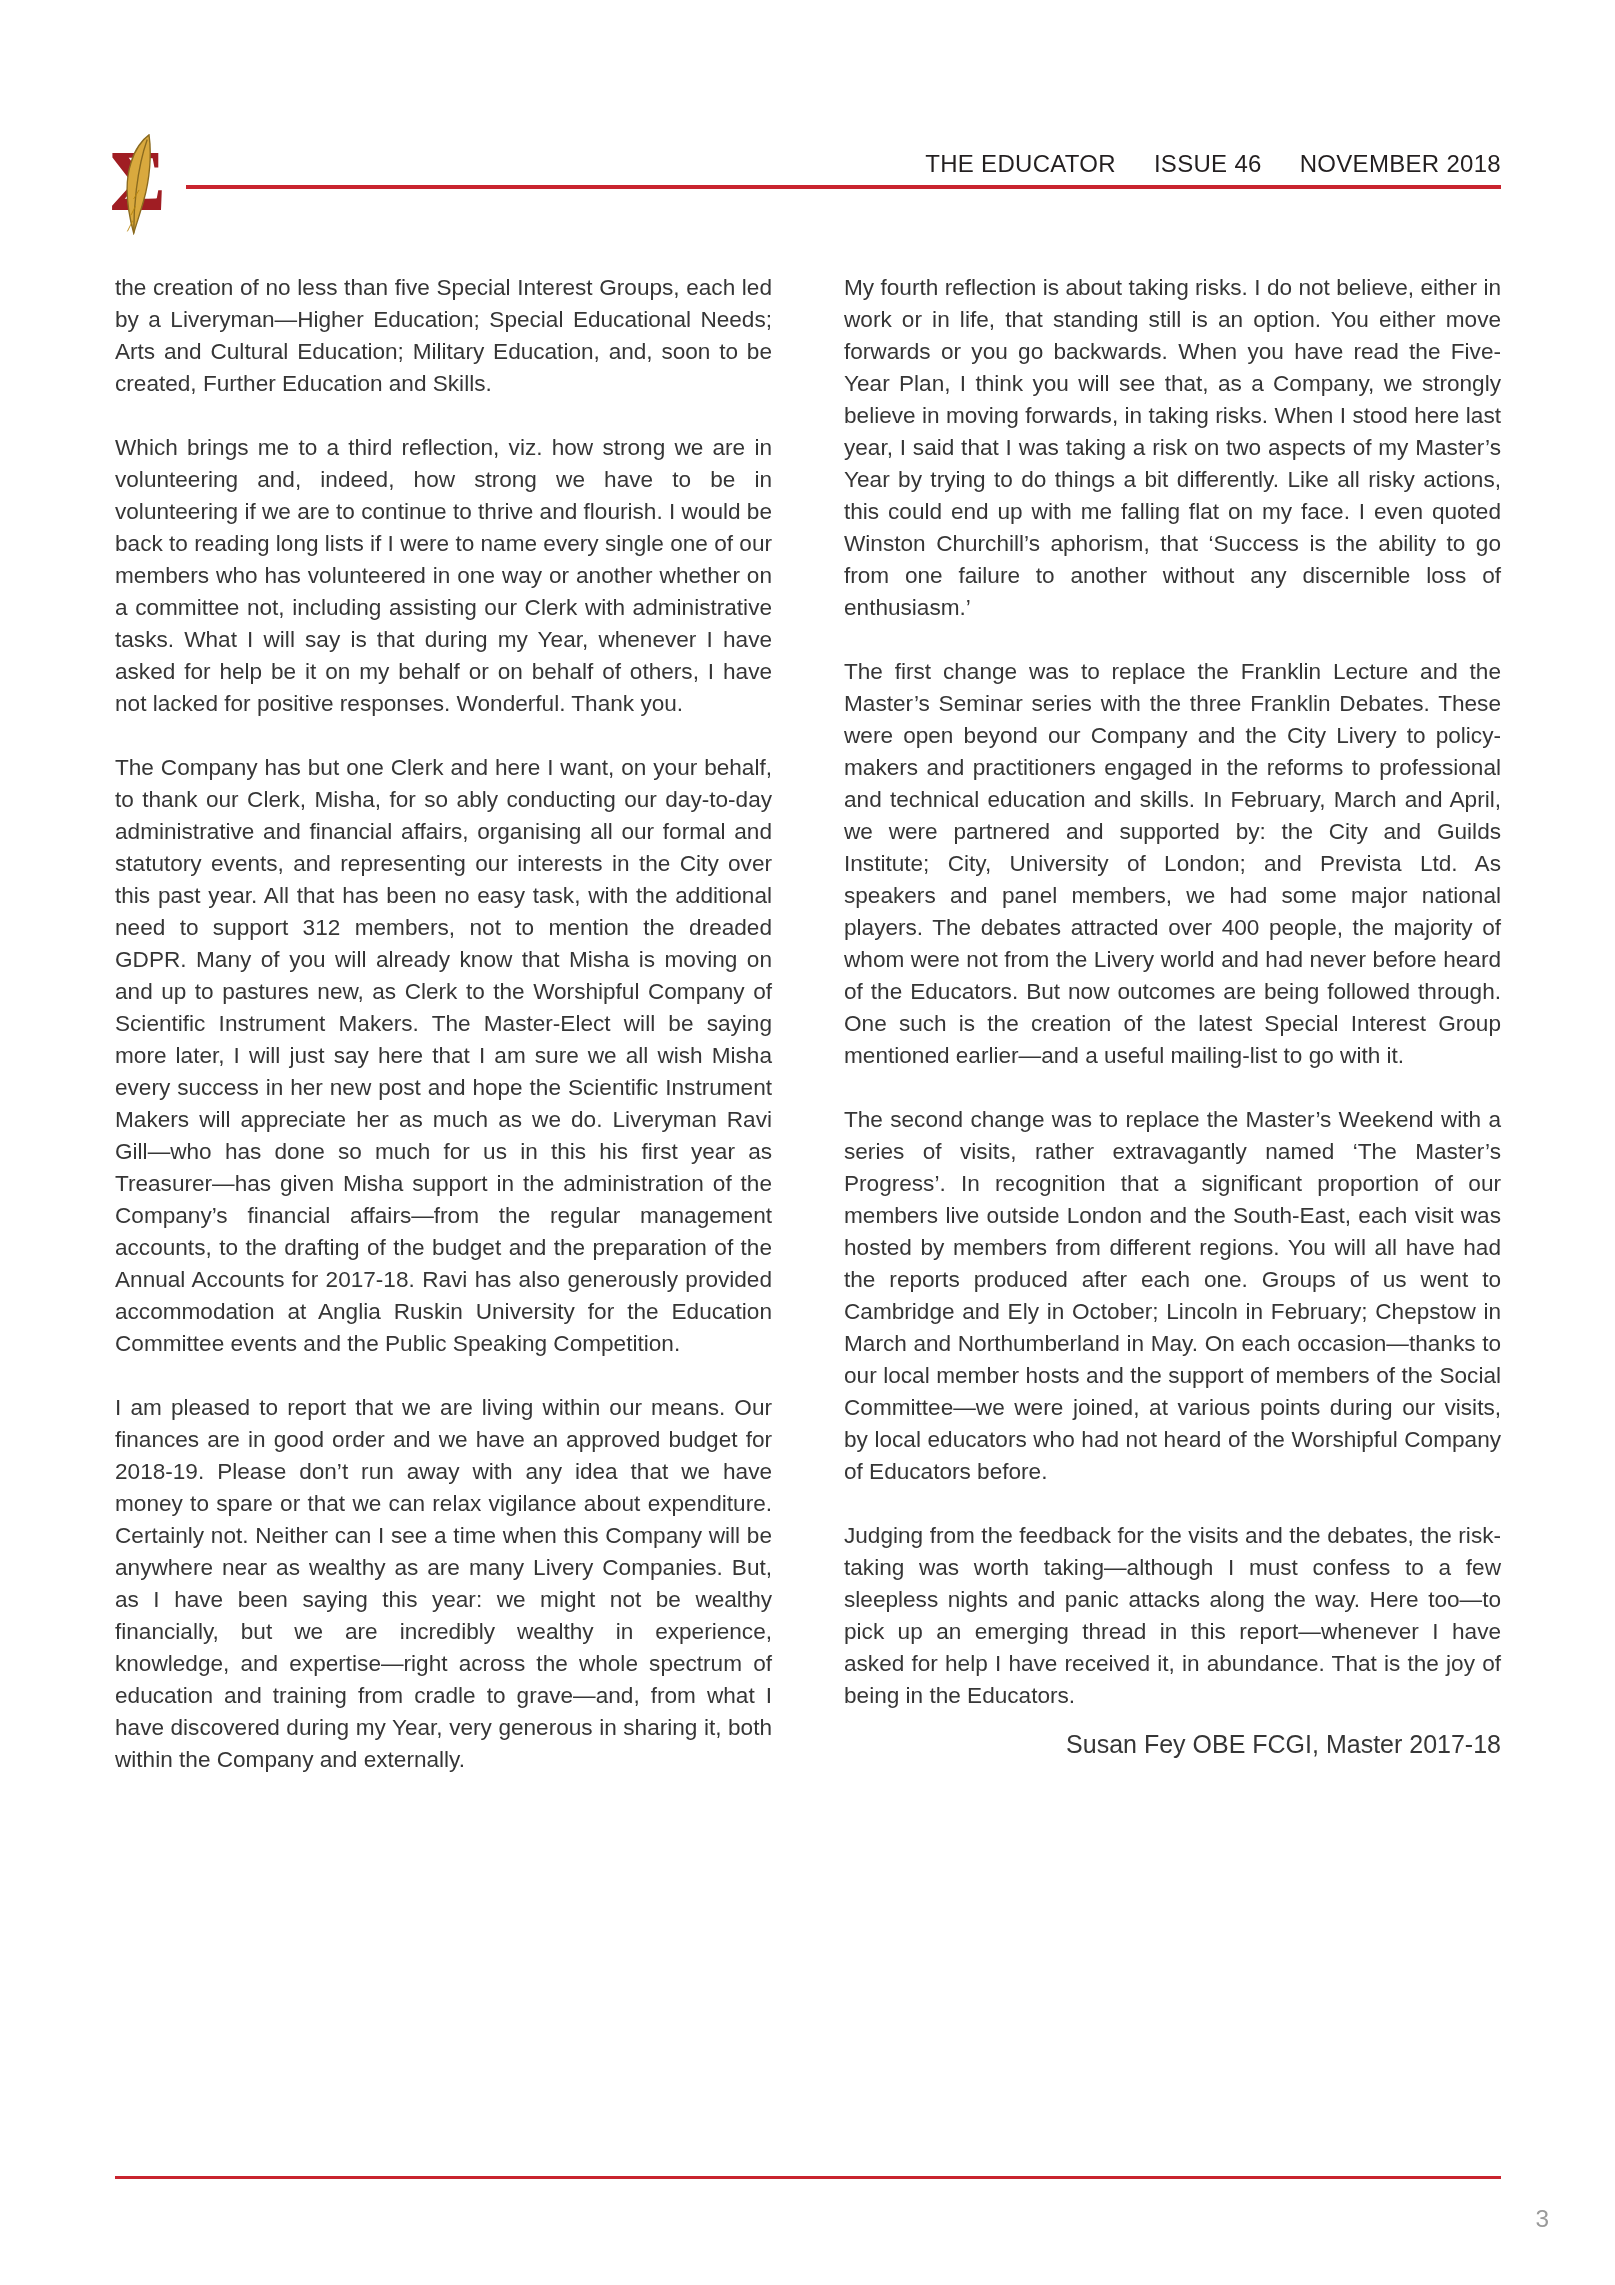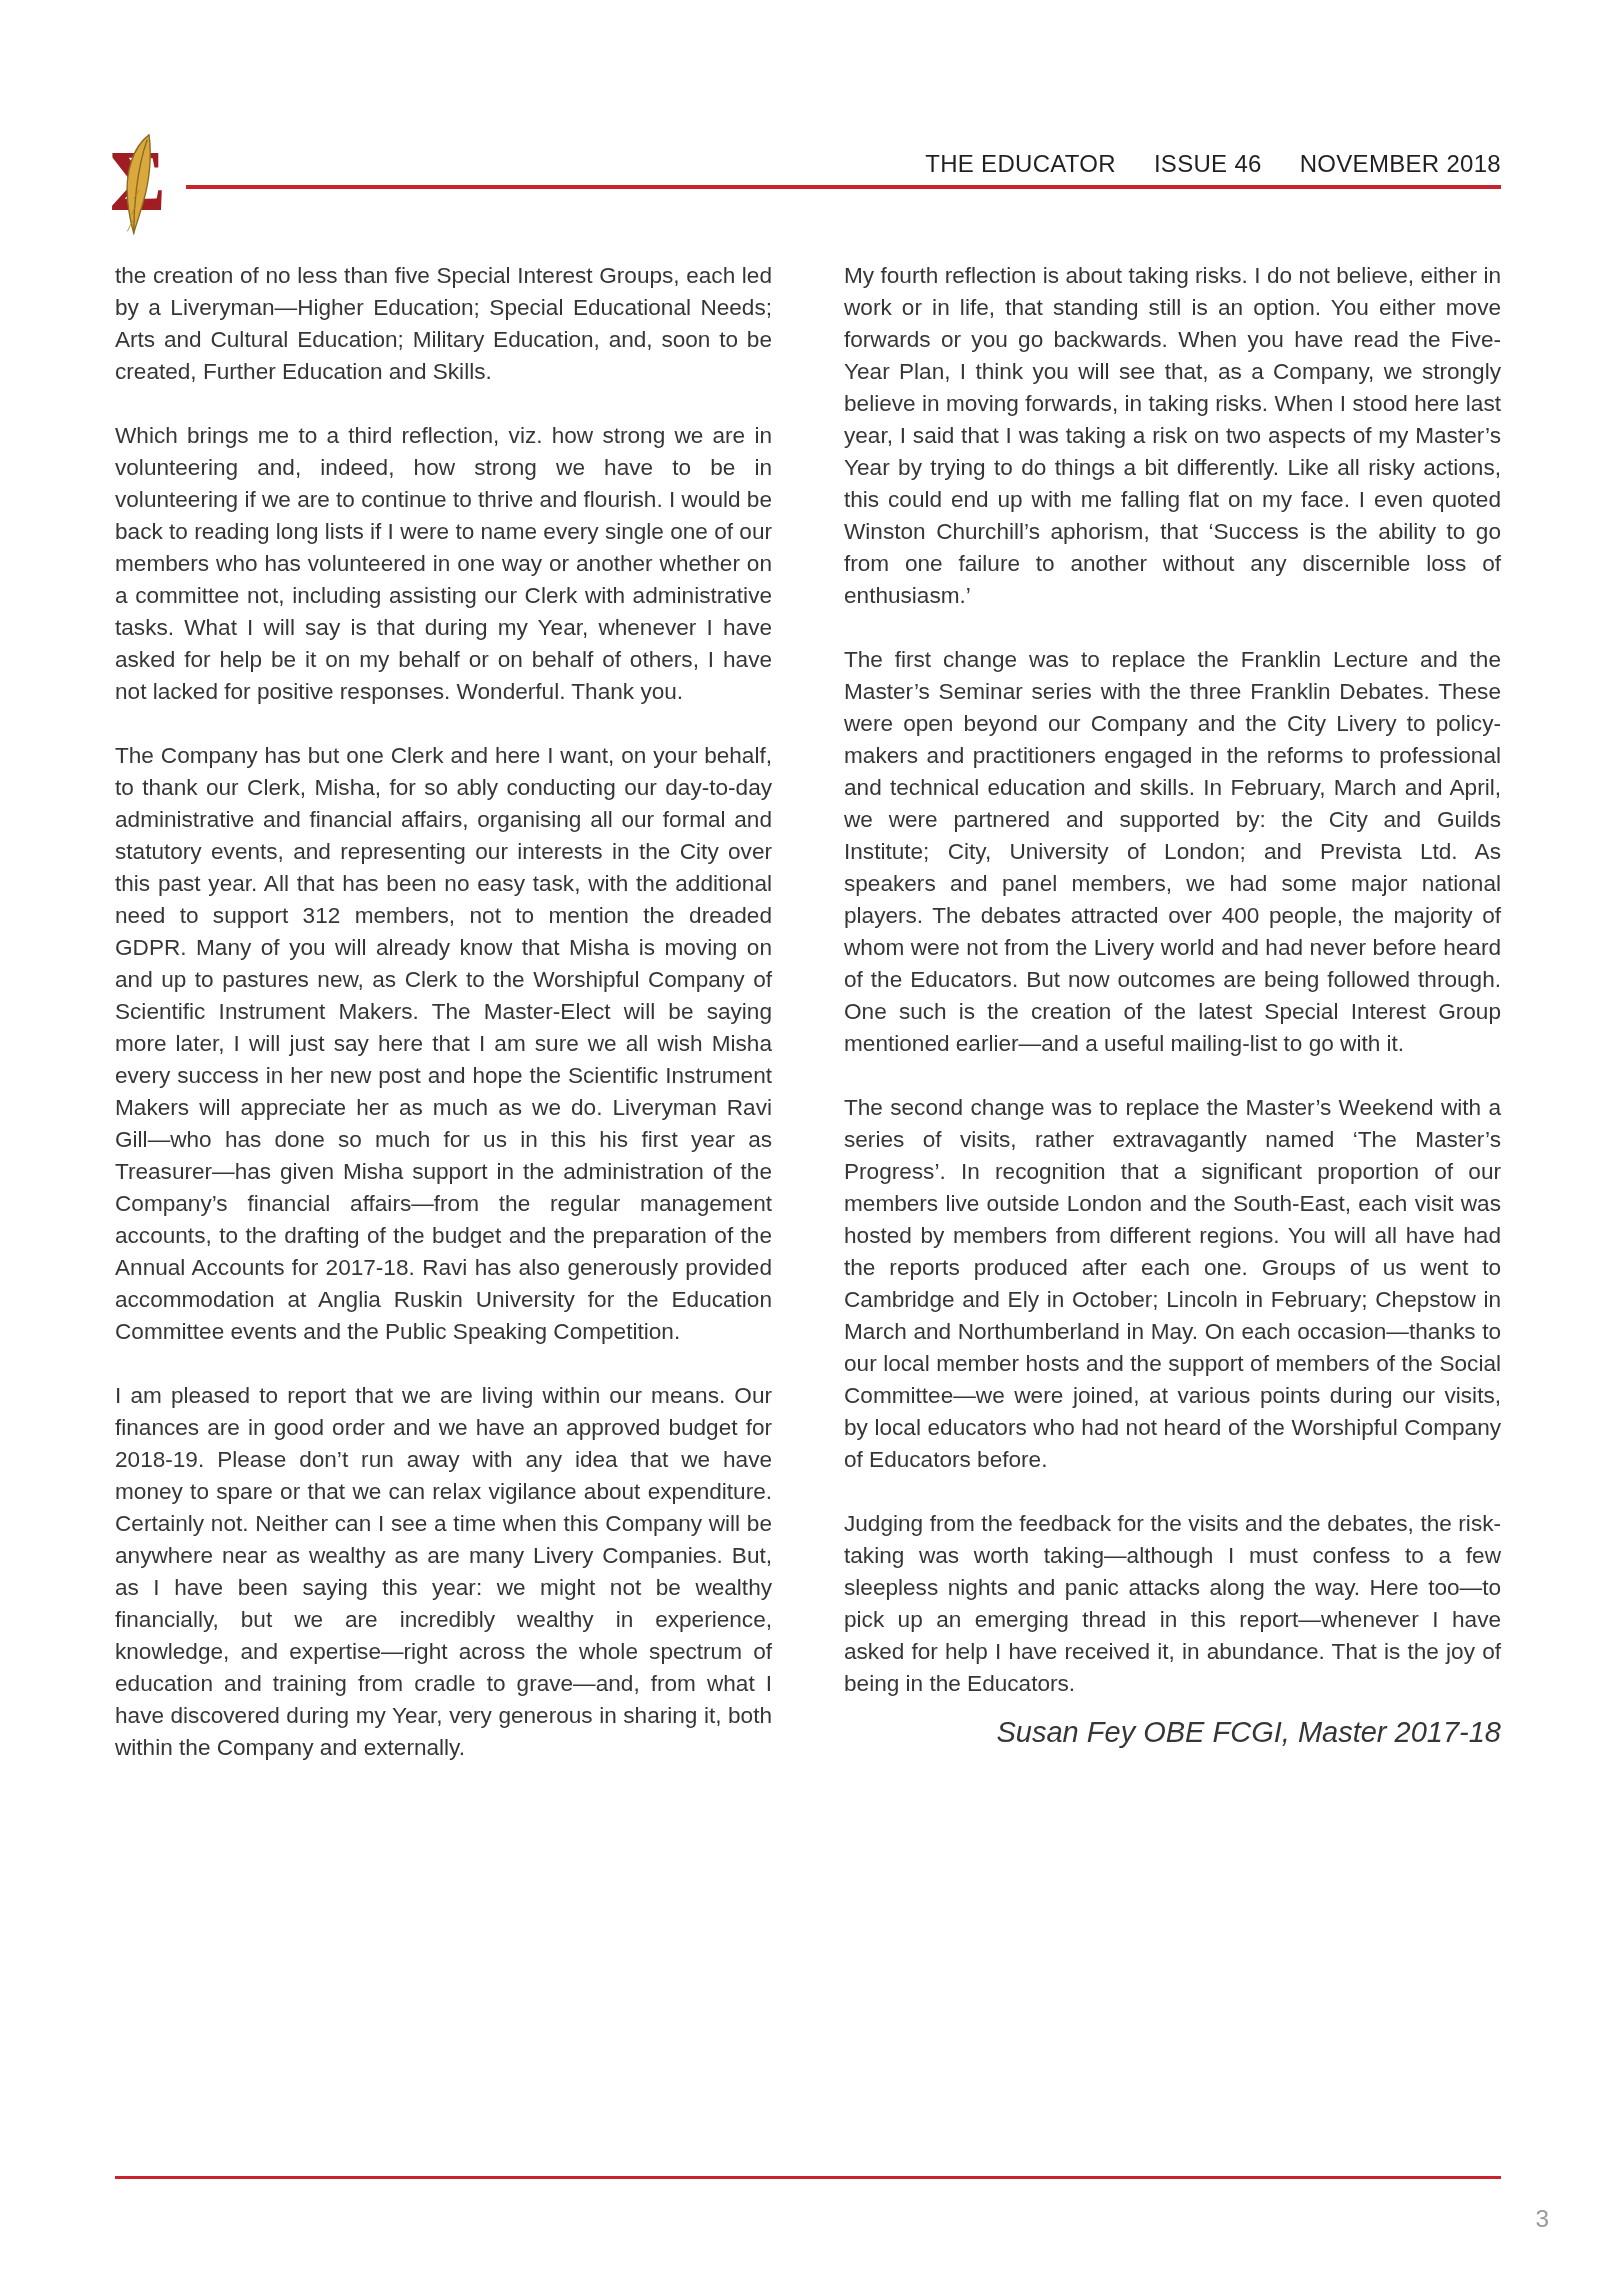--- a/index.html
+++ b/index.html
@@ -36,40 +36,39 @@
     font-weight:500;
     letter-spacing:0.3px;
     color:#231f20;
     white-space:nowrap;
   }
   .header-meta span{margin-left:31px;}
   .header-meta span:first-child{margin-left:0;}
   
   .article{
     position:absolute;
-    top:260px;
+    top:272px;
     left:115px;
     right:115px;
     display:flex;
     gap:72px;
     justify-content:space-between;
   }
   .col{
     flex:1 1 0;
     font-size:22.6px;
     line-height:32px;
     text-align:justify;
     color:#363636;
   }
   .col p{margin:0 0 32px 0;}
   .col p:last-child{margin-bottom:16px;}
   .signature{
     text-align:right;
-    font-style:italic;
-    font-size:29px;
+    font-size:25px;
     line-height:32px;
     margin-top:0;
     color:#363636;
   }
   
   .footer-rule{
     position:absolute;
     left:115px;
     right:115px;
     top:2176px;

